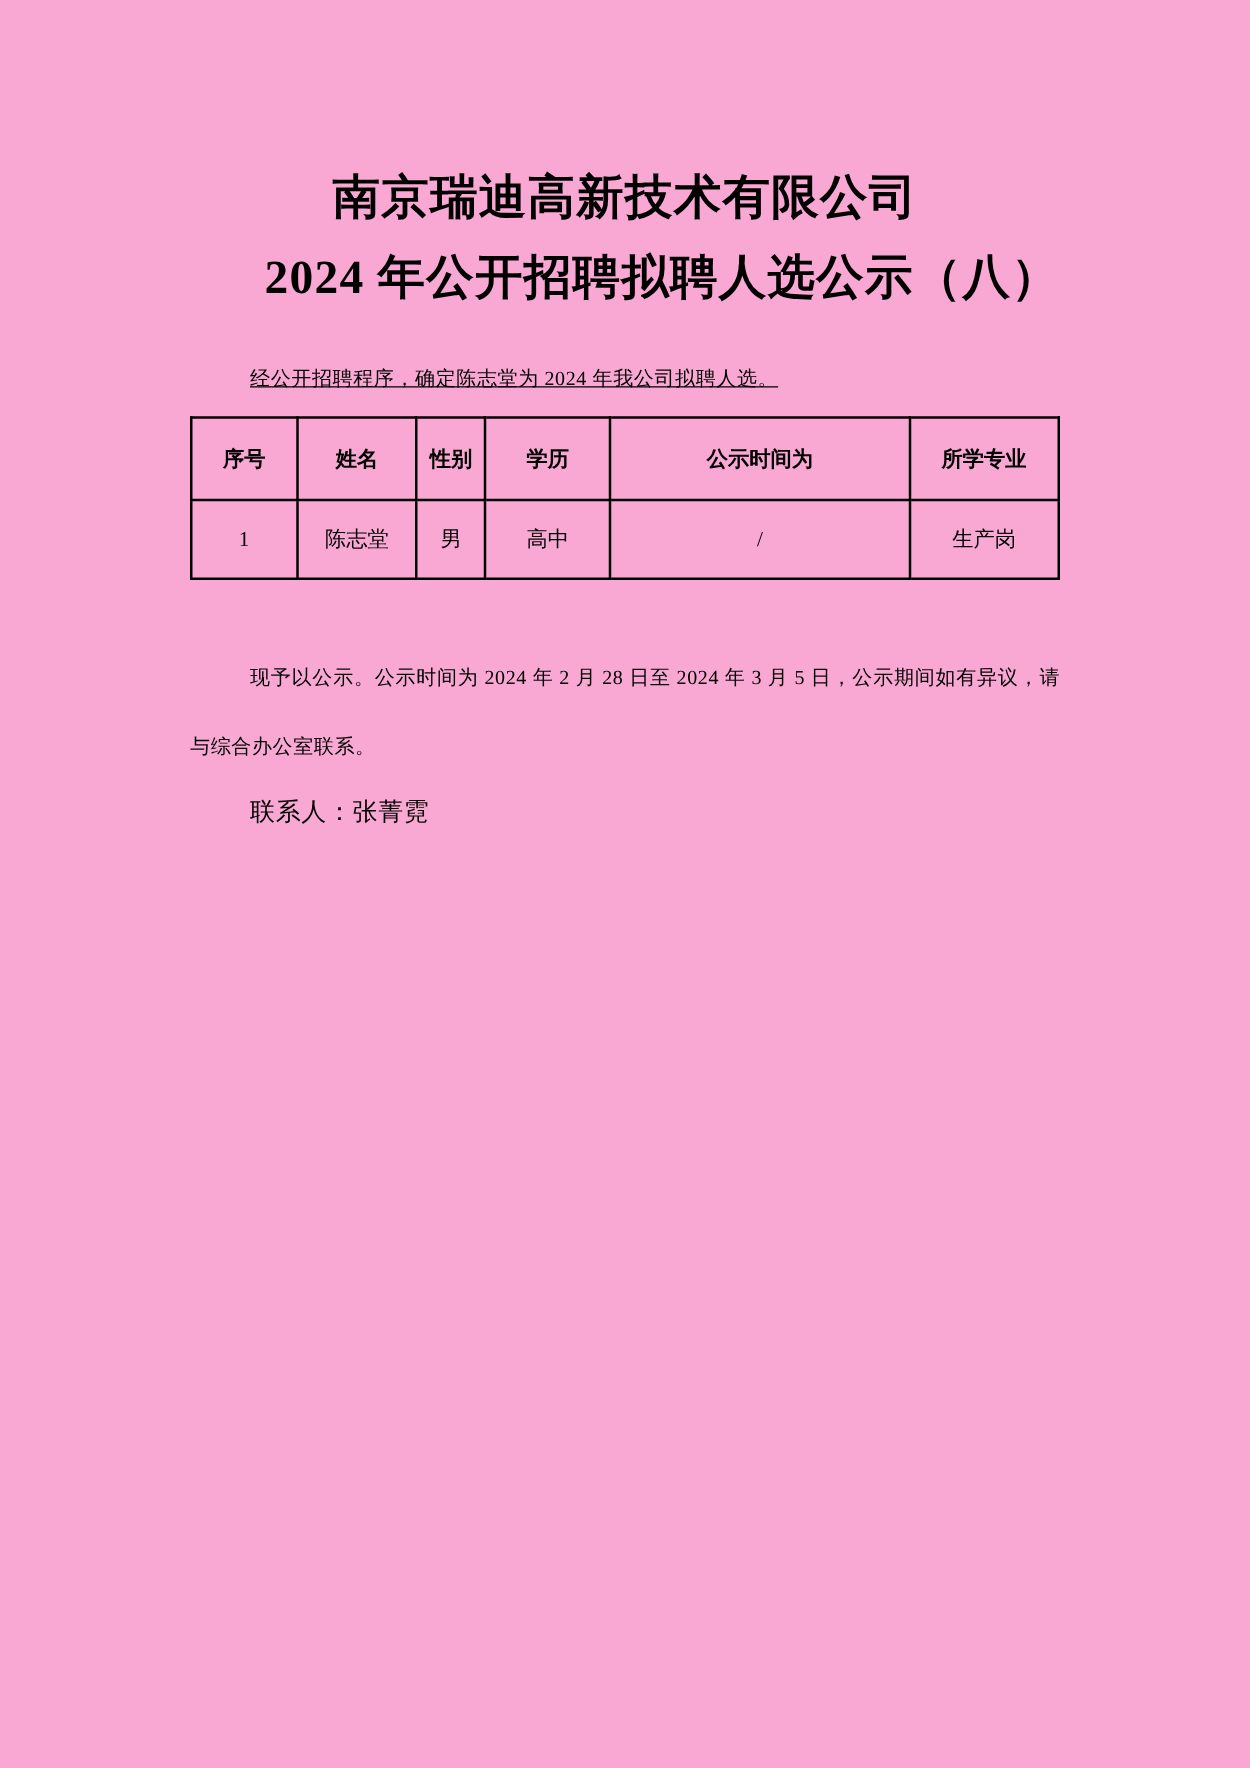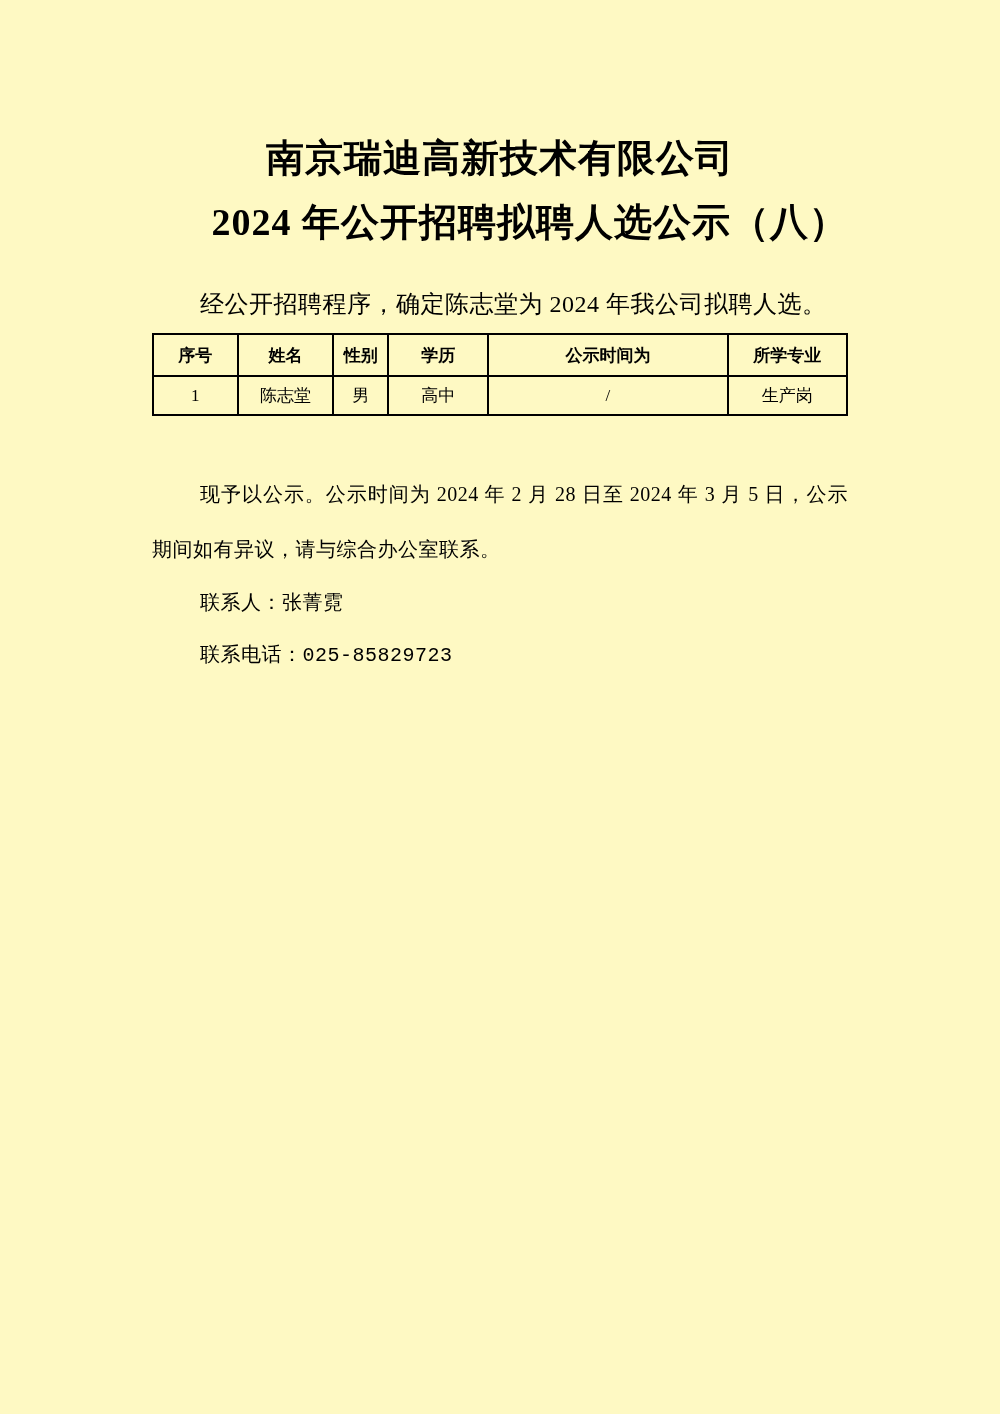--- a/index.html
+++ b/index.html
@@ -4,21 +4,21 @@
 <style>
   html, body {
     margin: 0;
     padding: 0;
     background: #ffffff;
   }
   .page {
     position: relative;
     width: 1000px;
     height: 1414px;
-    background: #fef9c3;
+    background: #f9a8d4;
     color: #000000;
     font-family: "Liberation Serif", "DejaVu Serif", serif;
     overflow: hidden;
     box-sizing: border-box;
     padding: 135px 152px 0 152px;
   }
   .title {
     margin: 0;
     text-align: center;
     font-size: 38px;
@@ -26,56 +26,57 @@
     line-height: 46px;
     letter-spacing: 1px;
     white-space: nowrap;
   }
   .title.second {
     margin-top: 18px;
     text-align: right;
   }
   .intro {
     margin: 44px 0 14px 0;
-    font-size: 24px;
+    font-size: 16px;
     line-height: 30px;
     text-indent: 48px;
     letter-spacing: 0.5px;
+    text-decoration: underline;
   }
   table.roster {
     width: 100%;
     border-collapse: collapse;
     table-layout: fixed;
   }
   table.roster th,
   table.roster td {
     border: 2px solid #000000;
     text-align: center;
     vertical-align: middle;
     font-size: 17px;
-    padding: 0 2px;
+    padding: 12px 2px;
     overflow: hidden;
   }
   table.roster th {
     font-weight: bold;
     height: 40px;
   }
   table.roster td {
     font-weight: normal;
     height: 37px;
   }
   .col-index   { width: 12.2%; }
   .col-name    { width: 13.8%; }
   .col-gender  { width: 7.9%;  }
   .col-edu     { width: 14.4%; }
   .col-major   { width: 34.5%; }
   .col-post    { width: 17.2%; }
   .notice {
     margin: 51px 0 0 0;
-    font-size: 20px;
+    font-size: 16px;
     line-height: 55px;
     text-indent: 48px;
     text-align: justify;
     letter-spacing: 0.5px;
   }
   .contact-line {
     margin: 2px 0 0 0;
     padding-left: 48px;
     font-size: 20px;
     line-height: 50px;
@@ -121,15 +122,14 @@
         <td>/</td>
         <td>生产岗</td>
       </tr>
     </tbody>
   </table>
 
   <p class="notice">现予以公示。公示时间为 2024 年 2 月 28 日至 2024 年 3 月 5 日，公示期间如有异议，请与综合办公室联系。</p>
 
   <p class="contact-line"><span>联系人：</span><span>张菁霓</span></p>
 
-  <p class="contact-line"><span>联系电话：</span><span>025-85829723</span></p>
 
 </div>
 
 </body></html>

